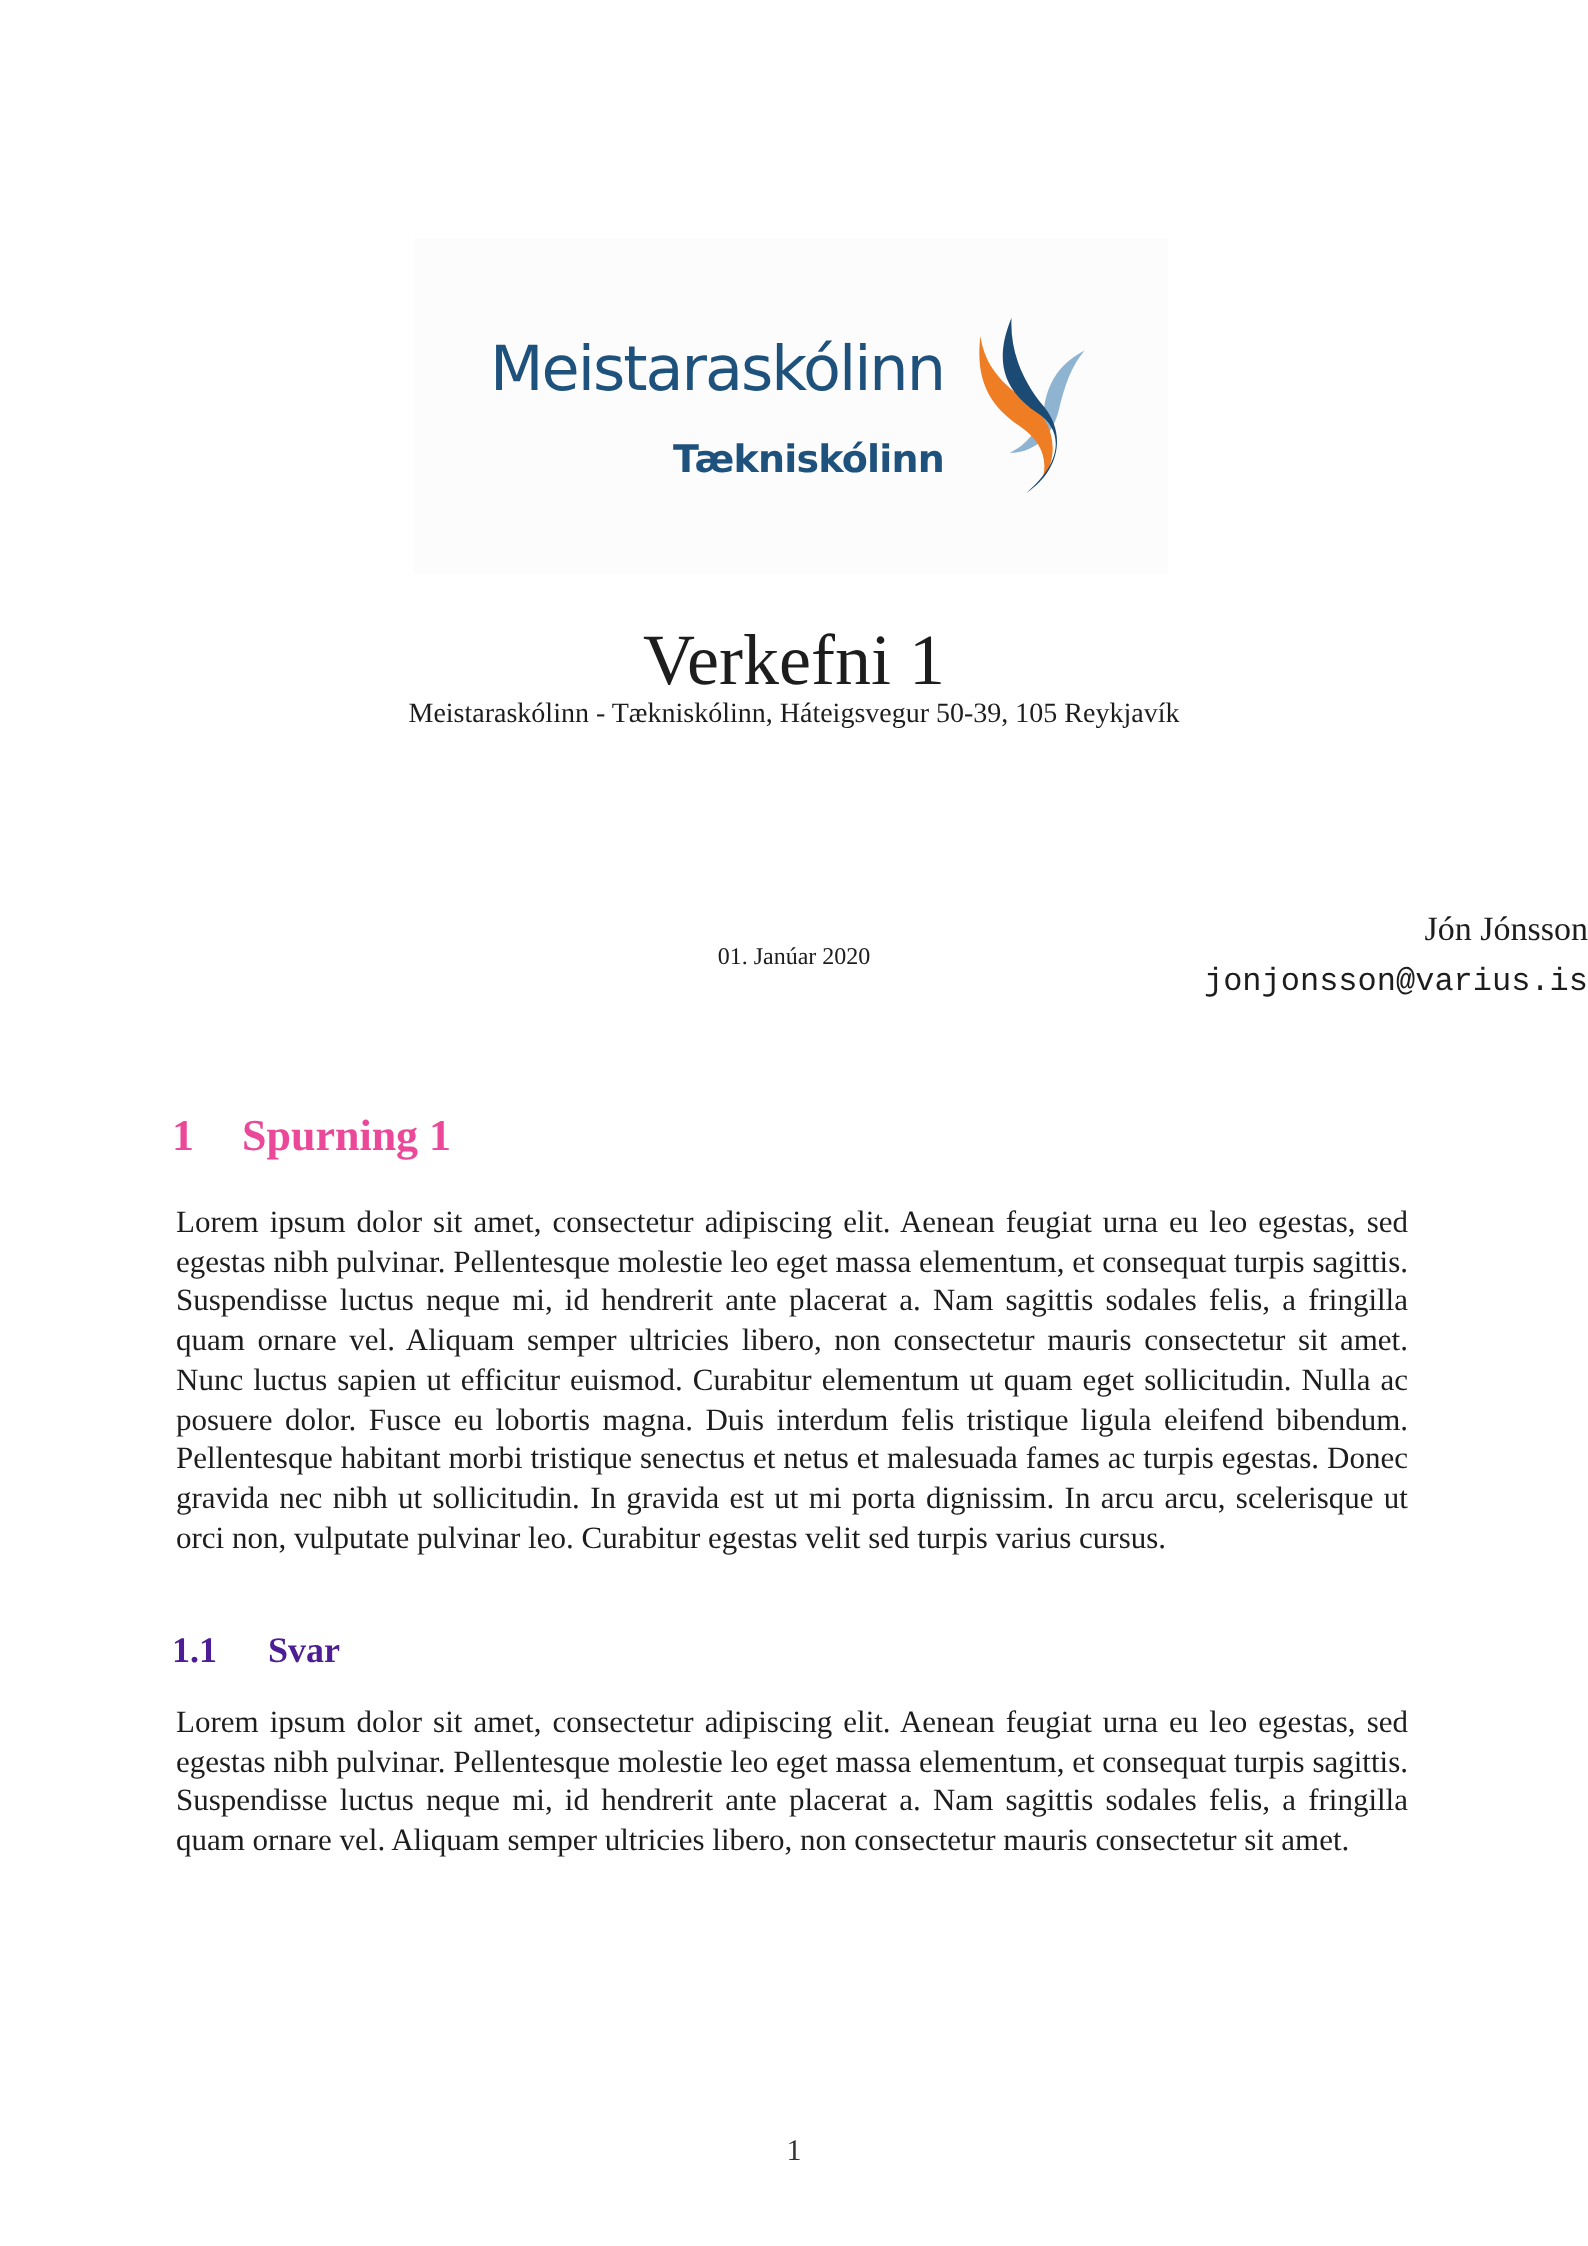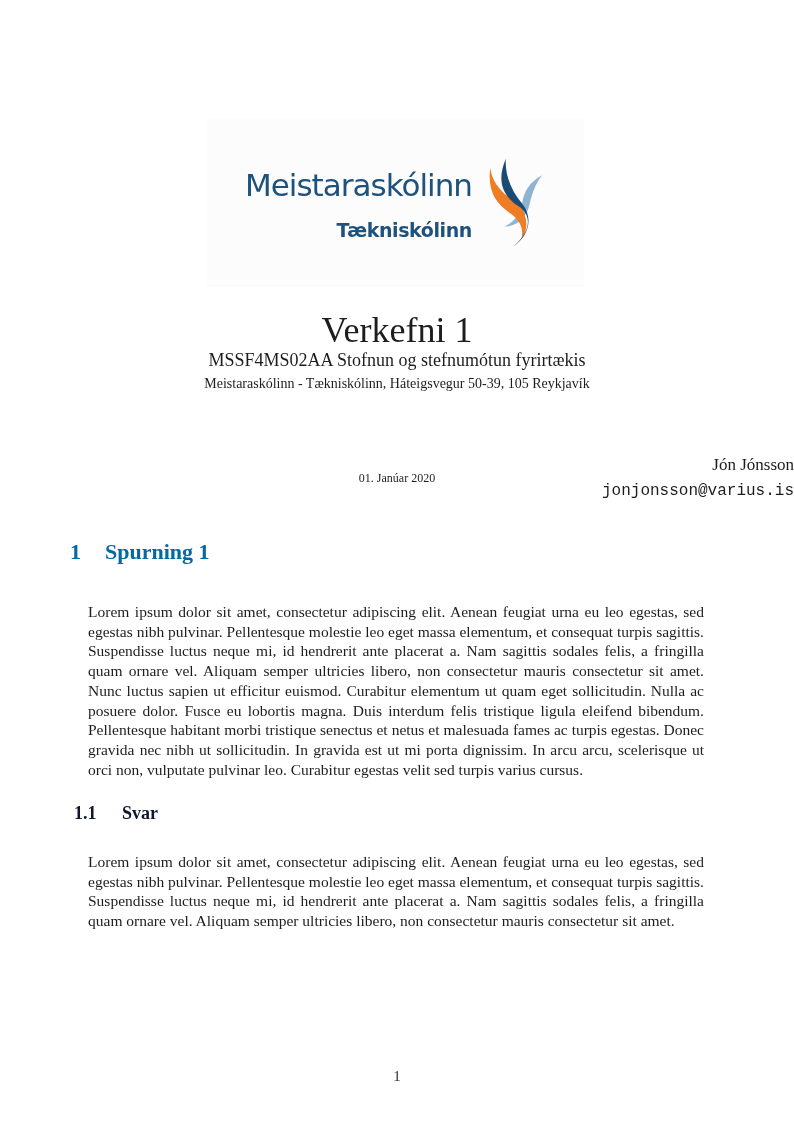--- a/index.html
+++ b/index.html
@@ -46,27 +46,27 @@
 
   .author-block { position: absolute; top: 412px; left: 0; width: 100%; text-align: right; margin-top: 42px; }
   .author-name  { font-size: 17px; line-height: 21px; }
   .author-email { font-family: "Liberation Mono", monospace; font-size: 16px; line-height: 20px; margin-top: 6px; }
 
   .doc-date { position: absolute; top: 471px; left: 0; width: 100%; text-align: center; font-size: 12px; }
 
   
   .section-heading {
     position: absolute; top: 539px; left: 70px; right: 72px;
-    margin: 0; font-size: 22px; font-weight: bold; color: #0369a1;
+    margin: 16px; font-size: 22px; font-weight: bold; color: #ec4899;
   }
   .secnum { display: inline-block; min-width: 35px; }
 
   .subsection-heading {
     position: absolute; top: 799px; left: 70px; right: 72px;
-    margin: 4px; font-size: 18px; font-weight: bold; color: #0f172a;
+    margin: 16px; font-size: 18px; font-weight: bold; color: #4c1d95;
   }
   .subsecnum { display: inline-block; min-width: 48px; }
 
   .body-par {
     position: absolute; left: 70px; right: 72px; margin: 18px;
     font-size: 15.5px; line-height: 19.7px;
     text-align: justify;
   }
   .par-1 { top: 584px; }
   .par-2 { top: 834px; }
@@ -88,21 +88,20 @@
     </div>
     <svg class="swoosh" viewBox="0 0 70 105" xmlns="http://www.w3.org/2000/svg" aria-hidden="true">
       <path d="M66 20 C 52 27, 46 38, 44 50 C 42 62, 35 71, 25 76 C 40 76, 49 65, 52 52 C 55 39, 59 28, 66 20 Z" fill="#8fb4d1"></path>
       <path d="M9 12 C 6 36, 14 50, 30 61 C 42 69, 46 79, 43 90 C 53 77, 49 57, 34 47 C 20 38, 11 27, 9 12 Z" fill="#ee7d23"></path>
       <path d="M26 2 C 16 26, 22 42, 40 54 C 54 63, 55 80, 34 98 C 52 86, 56 66, 44 51 C 32 37, 25 20, 26 2 Z" fill="#1b4a74"></path>
     </svg>
   </div>
 
   <div class="title-block">
     <div class="doc-title">Verkefni 1</div>
-    <div class="doc-subtitle">MSSF4MS02AA Stofnun og stefnumótun fyrirtækis</div>
     <div class="doc-address">Meistaraskólinn - Tækniskólinn, Háteigsvegur 50-39, 105 Reykjavík</div>
   </div>
 
   <div class="author-block">
     <div class="author-name">Jón Jónsson</div>
     <div class="author-email">jonjonsson@varius.is</div>
   </div>
 
   <div class="doc-date">01. Janúar 2020</div>
 

